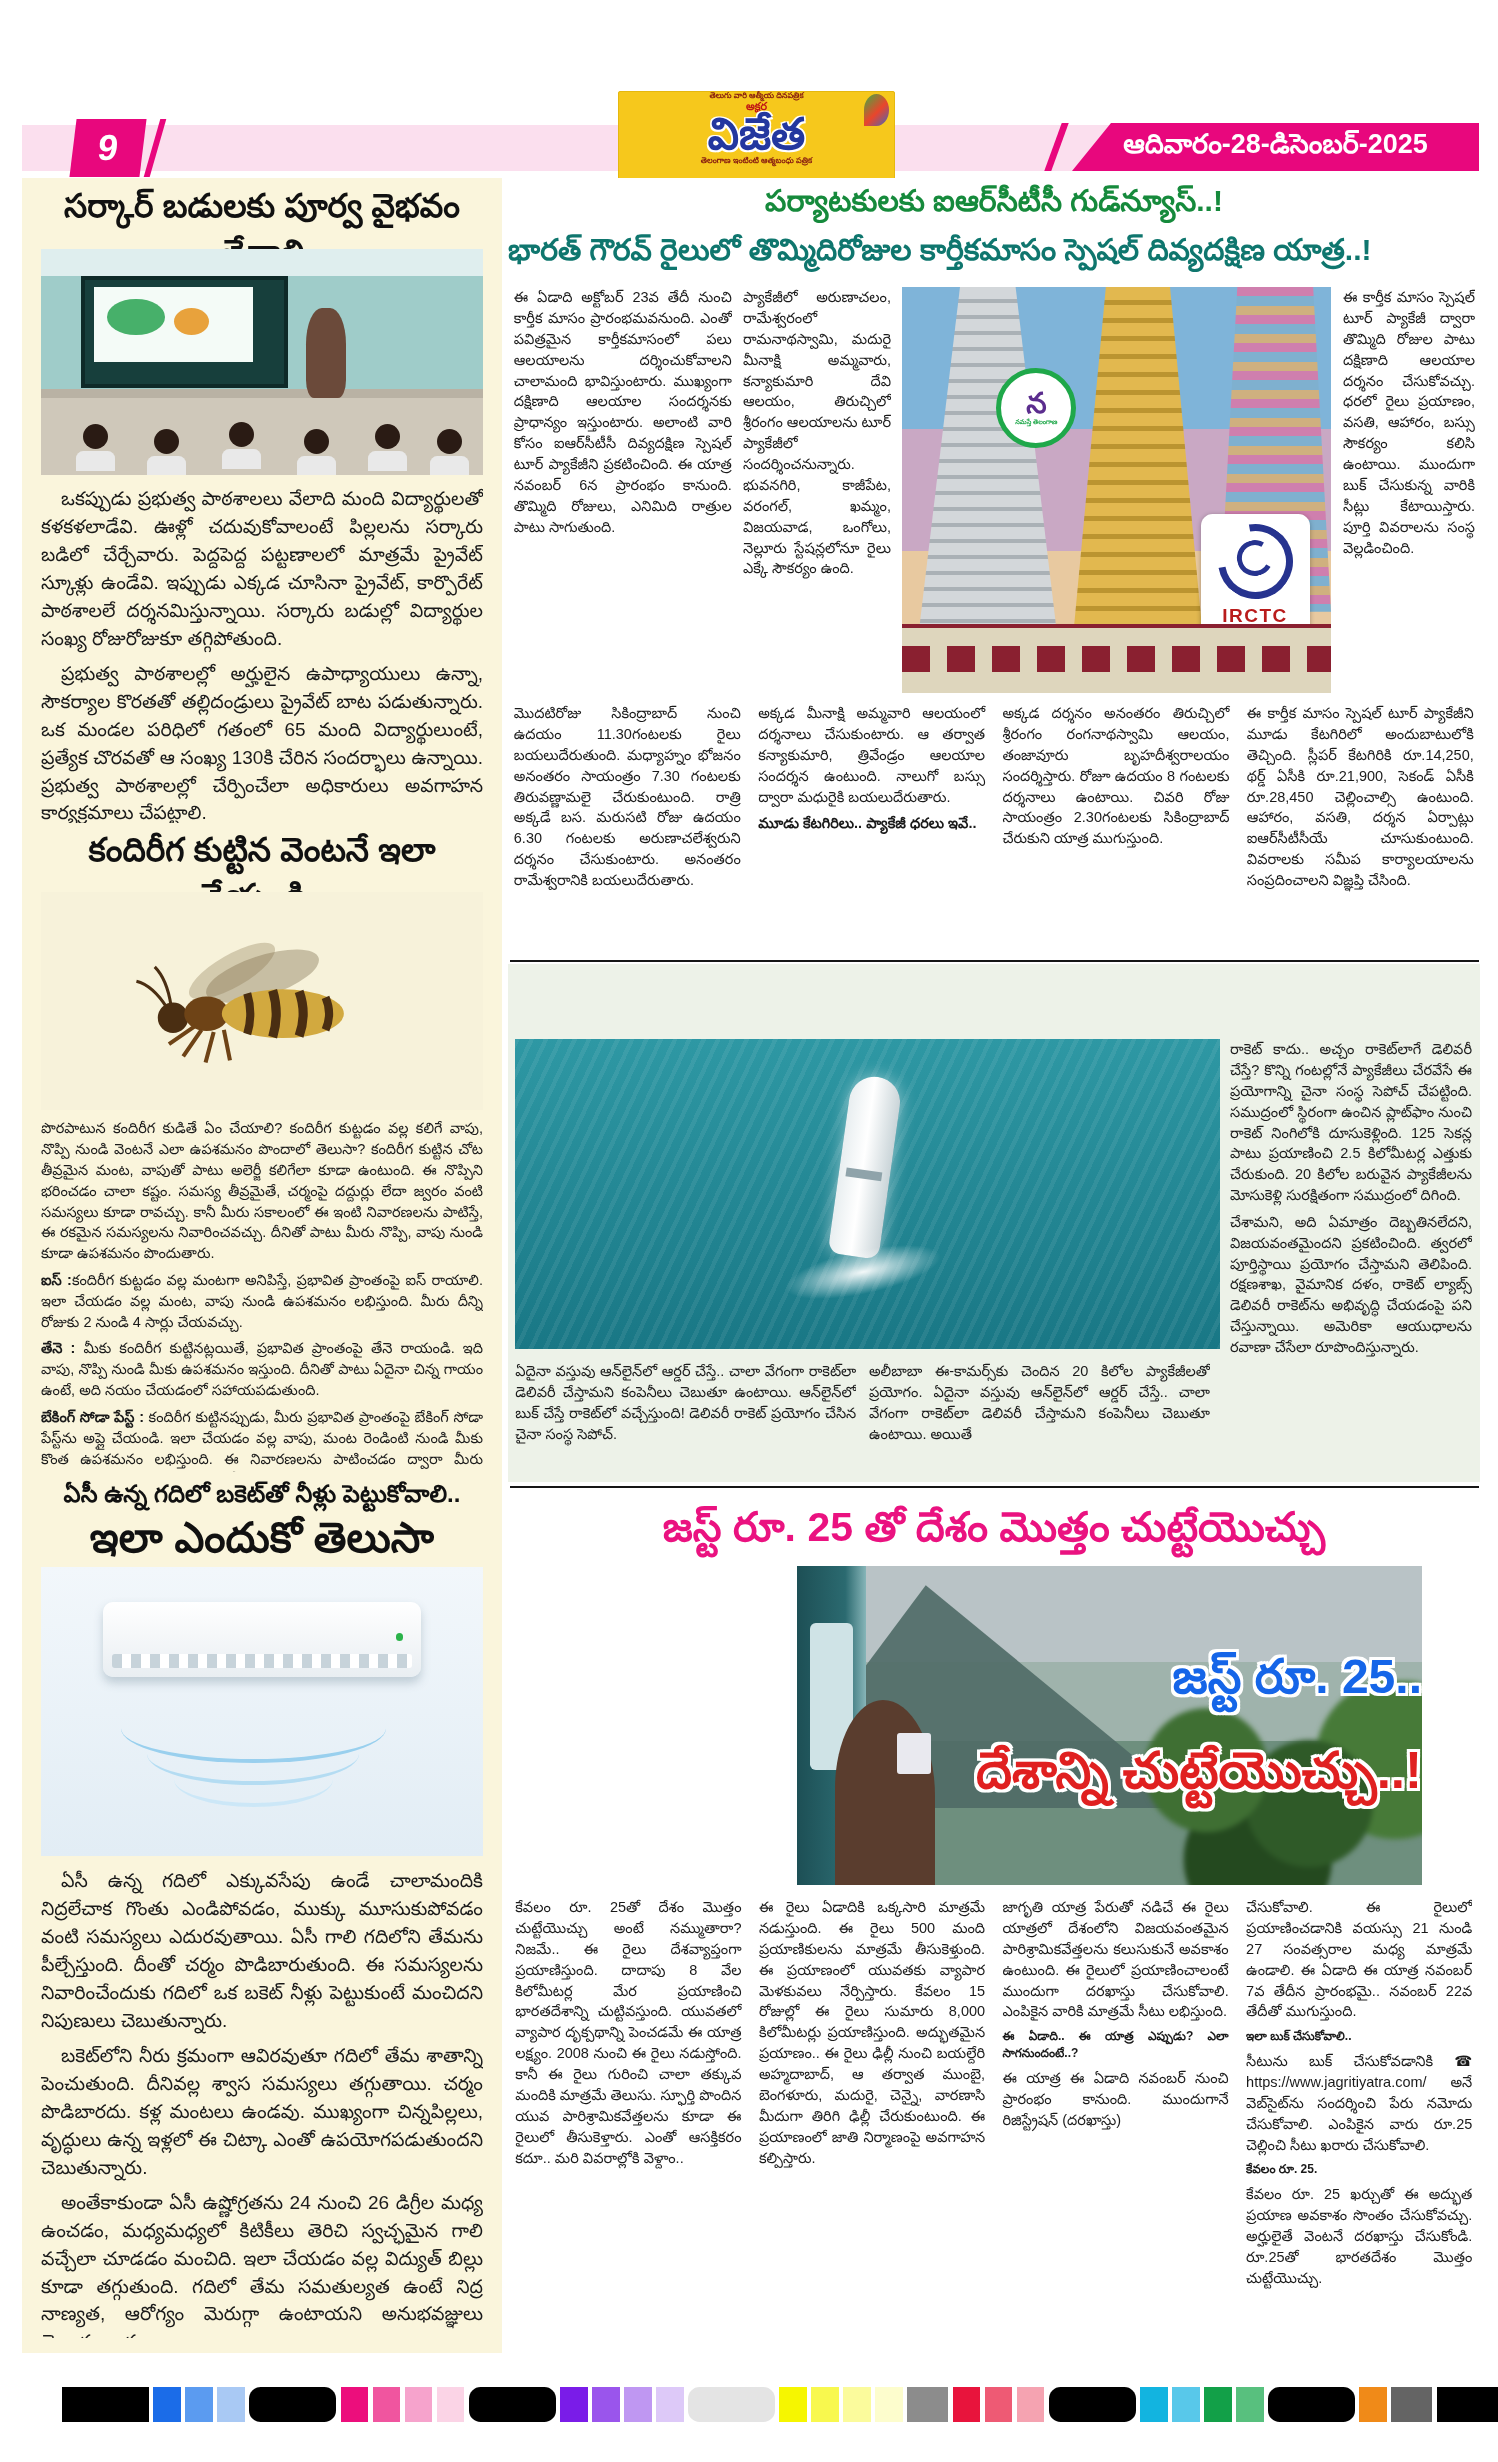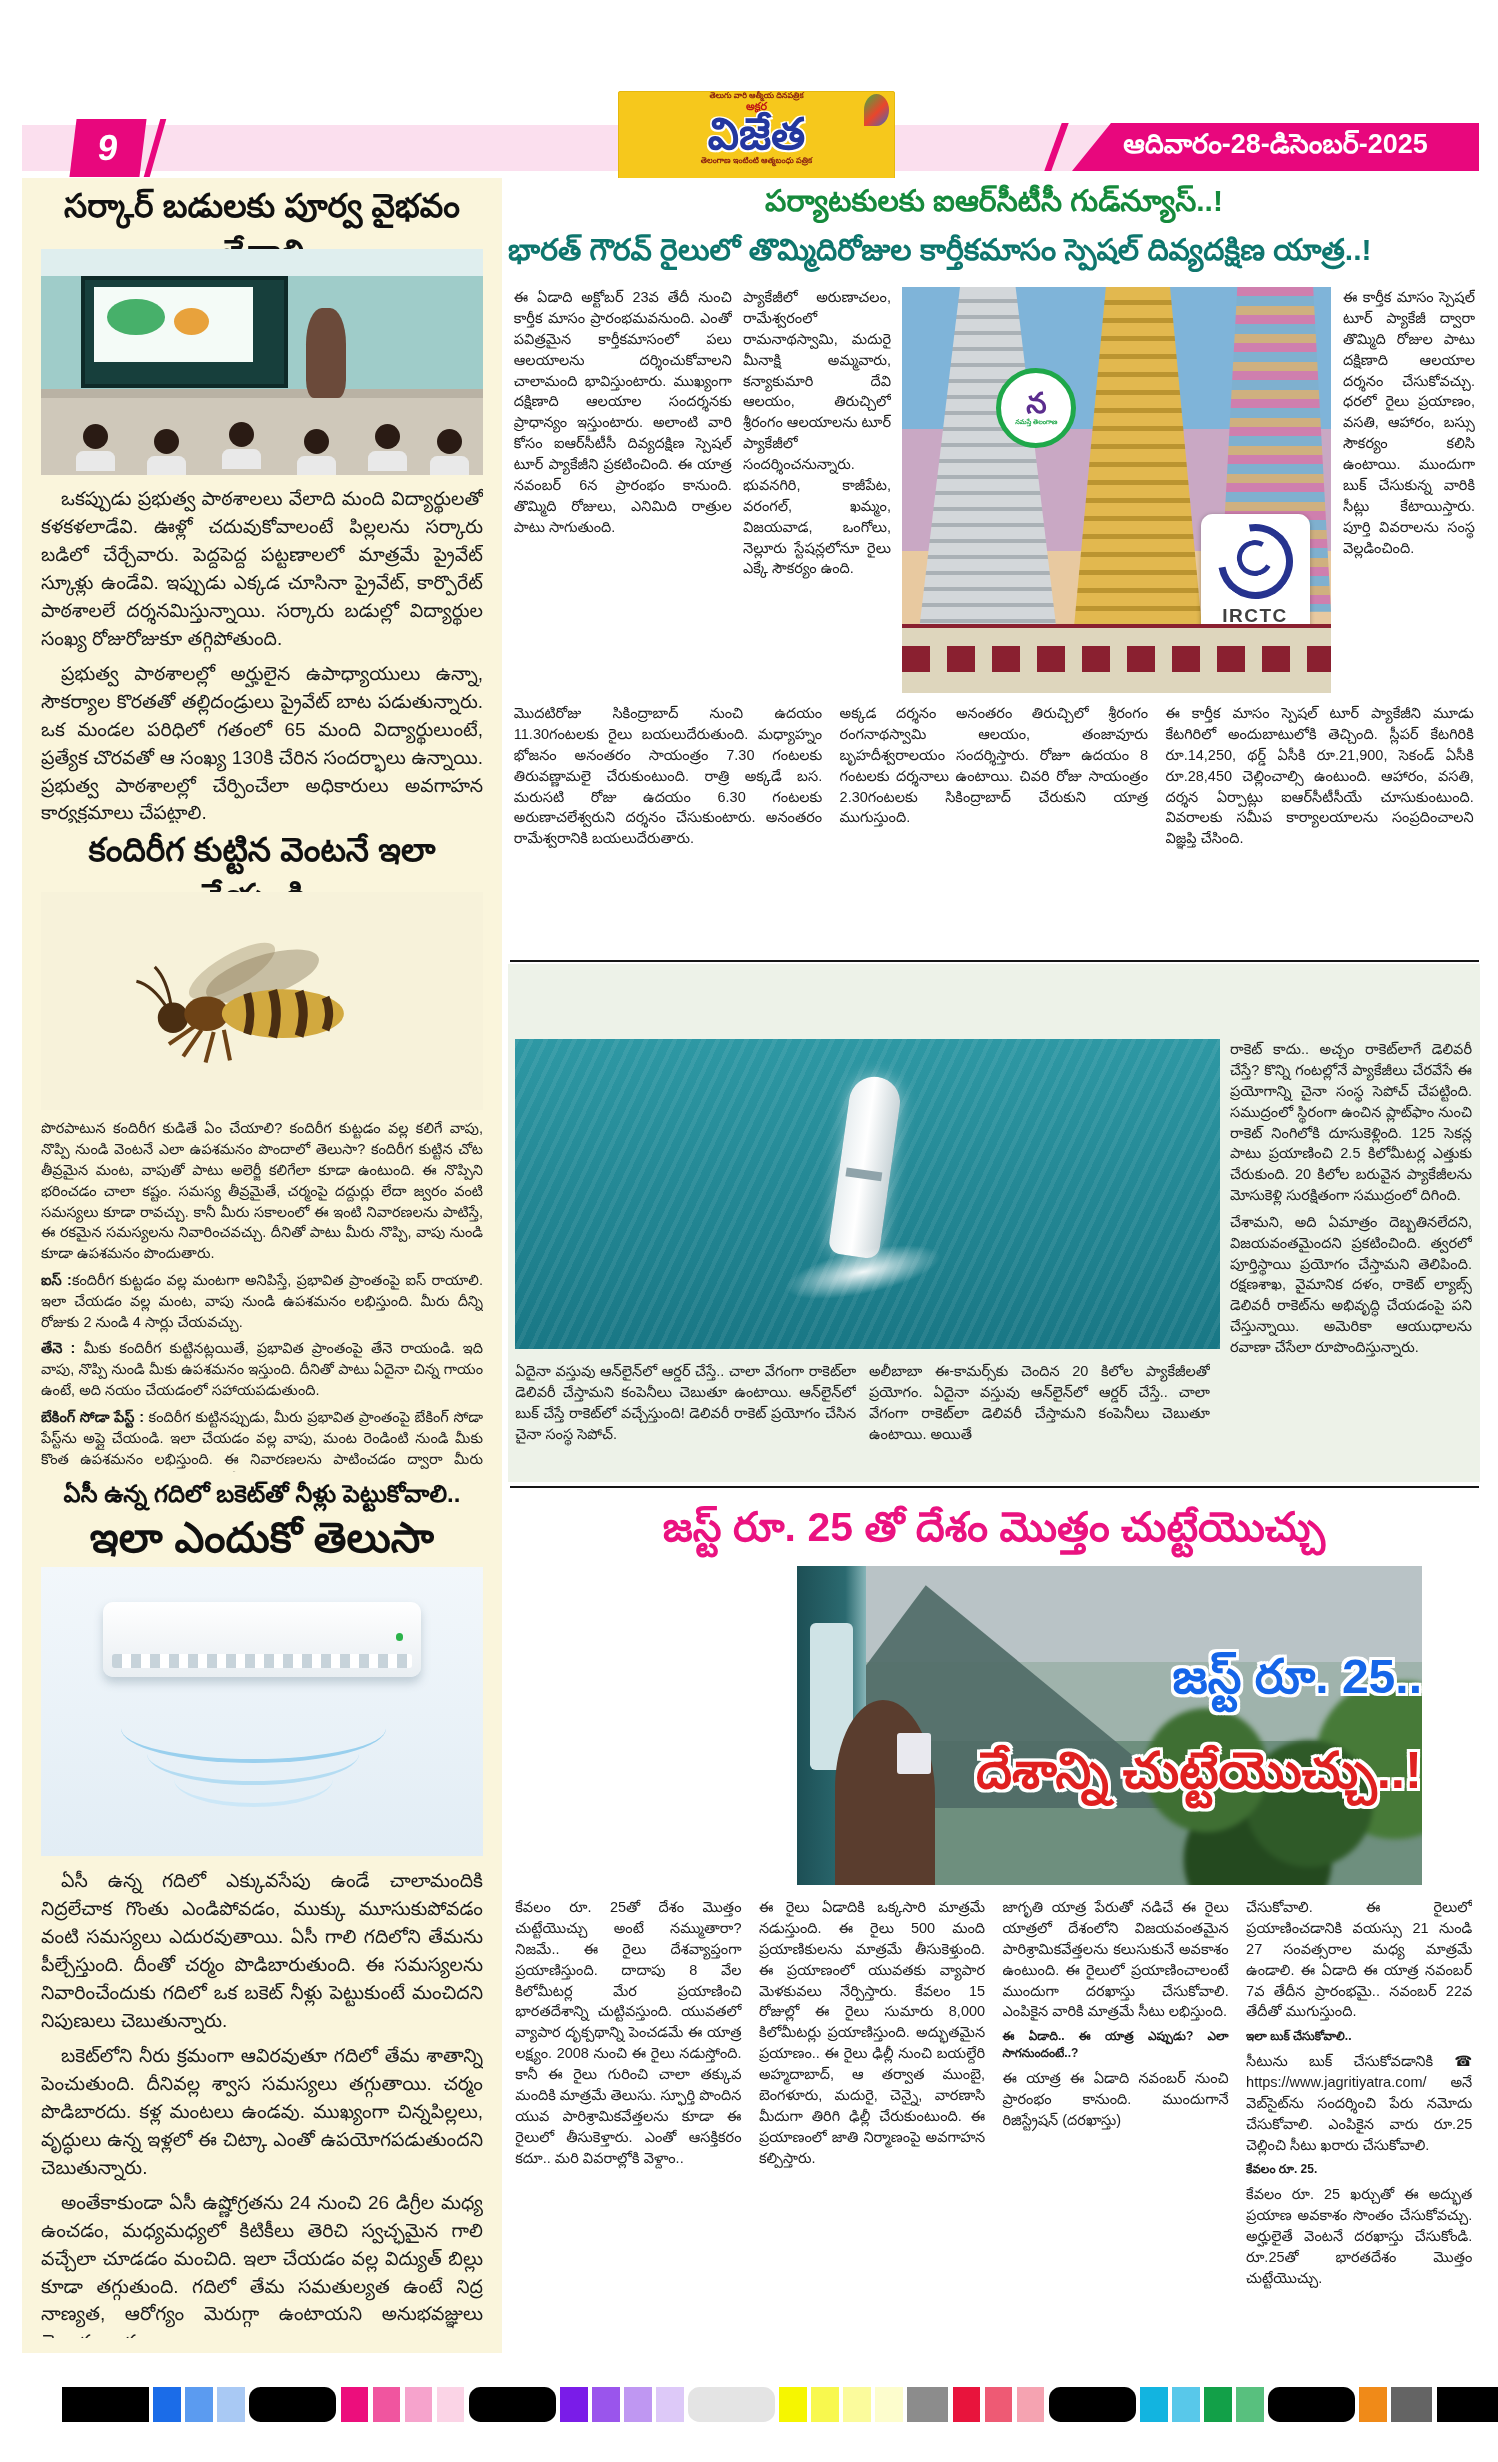--- a/index.html
+++ b/index.html
@@ -89,21 +89,21 @@
   .badge{position:absolute;left:22%;top:20%;width:70px;height:70px;border-radius:50%;background:#fff;
          border:5.8px solid #1fa84a;display:flex;flex-direction:column;align-items:center;justify-content:center;}
   .badge .n{font-size:29px;font-weight:bold;color:#5b2d8e;line-height:1;}
   .badge .t{font-size:6.5px;color:#1fa84a;font-weight:bold;}
   .irctc-logo{position:absolute;right:5%;bottom:14%;width:109px;height:122px;background:#fff;border-radius:11.6px;
               display:flex;flex-direction:column;align-items:center;justify-content:center;box-shadow:0 1.5px 5.8px rgba(0,0,0,.3);}
   .swirl{width:61px;height:61px;border-radius:50%;border:7.3px solid #26338f;border-left-color:transparent;
          transform:rotate(35deg);position:relative;}
   .swirl:after{content:"";position:absolute;left:10px;top:10px;width:26px;height:26px;border-radius:50%;
          border:5.8px solid #26338f;border-right-color:transparent;transform:rotate(-50deg);}
-  .irctc-logo .lt{margin-top:5.8px;color:#404040;font-weight:bold;font-size:19px;letter-spacing:1.5px;}
+  .irctc-logo .lt{margin-top:5.8px;color:#b91c1c;font-weight:bold;font-size:19px;letter-spacing:1.5px;}
   .train-strip{position:absolute;left:0;bottom:0;width:100%;height:16%;background:#ded6bd;border-top:4.4px solid #8a2030;}
   .train-win{position:absolute;left:0;top:28%;width:100%;height:40%;
              background:repeating-linear-gradient(90deg,#8a2030 0 27.6px,transparent 27.6px 45px);}
   .ir-bcols{position:absolute;left:5.8px;top:525px;width:960px;height:252px;display:flex;gap:17.4px;}
   .ir-bcols .c{flex:1;}
 
   
   .rocket{position:absolute;left:508px;top:964px;width:972px;height:518px;background:#edf2e8;}
   .rk-head{position:absolute;top:10px;left:0;width:100%;text-align:center;color:#1c1c8a;font-weight:bold;font-size:43px;}
   .sea{position:absolute;left:7.3px;top:75px;width:705px;height:310px;overflow:hidden;
@@ -283,20 +283,24 @@
     </div>
 
     <div class="ir-colC body-sm">
       <p>ఈ కార్తీక మాసం స్పెషల్ టూర్ ప్యాకేజీ ద్వారా తొమ్మిది రోజుల పాటు దక్షిణాది ఆలయాల దర్శనం చేసుకోవచ్చు. ధరలో రైలు ప్రయాణం, వసతి, ఆహారం, బస్సు సౌకర్యం కలిసి ఉంటాయి. ముందుగా బుక్ చేసుకున్న వారికి సీట్లు కేటాయిస్తారు. పూర్తి వివరాలను సంస్థ వెల్లడించింది.</p>
     </div>
 
     <div class="ir-bcols body-sm">
       <div class="c">
           <p>మొదటిరోజు సికింద్రాబాద్ నుంచి ఉదయం 11.30గంటలకు రైలు బయలుదేరుతుంది. మధ్యాహ్నం భోజనం అనంతరం సాయంత్రం 7.30 గంటలకు తిరువణ్ణామలై చేరుకుంటుంది. రాత్రి అక్కడే బస. మరుసటి రోజు ఉదయం 6.30 గంటలకు అరుణాచలేశ్వరుని దర్శనం చేసుకుంటారు. అనంతరం రామేశ్వరానికి బయలుదేరుతారు.</p>
         </div>
+      <div class="c">
+        <p>అక్కడ మీనాక్షి అమ్మవారి ఆలయంలో దర్శనాలు చేసుకుంటారు. ఆ తర్వాత కన్యాకుమారి, త్రివేండ్రం ఆలయాల సందర్శన ఉంటుంది. నాలుగో బస్సు ద్వారా మధురైకి బయలుదేరుతారు.</p>
+        <p class="lead">మూడు కేటగిరిలు.. ప్యాకేజీ ధరలు ఇవే..</p>
+      </div>
       <div class="c">
           <p>అక్కడ దర్శనం అనంతరం తిరుచ్చిలో శ్రీరంగం రంగనాథస్వామి ఆలయం, తంజావూరు బృహదీశ్వరాలయం సందర్శిస్తారు. రోజూ ఉదయం 8 గంటలకు దర్శనాలు ఉంటాయి. చివరి రోజు సాయంత్రం 2.30గంటలకు సికింద్రాబాద్ చేరుకుని యాత్ర ముగుస్తుంది.</p>
         </div>
       <div class="c">
           <p>ఈ కార్తీక మాసం స్పెషల్ టూర్ ప్యాకేజీని మూడు కేటగిరిలో అందుబాటులోకి తెచ్చింది. స్లీపర్ కేటగిరికి రూ.14,250, థర్డ్ ఏసీకి రూ.21,900, సెకండ్ ఏసీకి రూ.28,450 చెల్లించాల్సి ఉంటుంది. ఆహారం, వసతి, దర్శన ఏర్పాట్లు ఐఆర్‌సీటీసీయే చూసుకుంటుంది. వివరాలకు సమీప కార్యాలయాలను సంప్రదించాలని విజ్ఞప్తి చేసింది.</p>
         </div>
     </div>
   </div>
 
   <div class="rule" style="top:960px;"></div>

